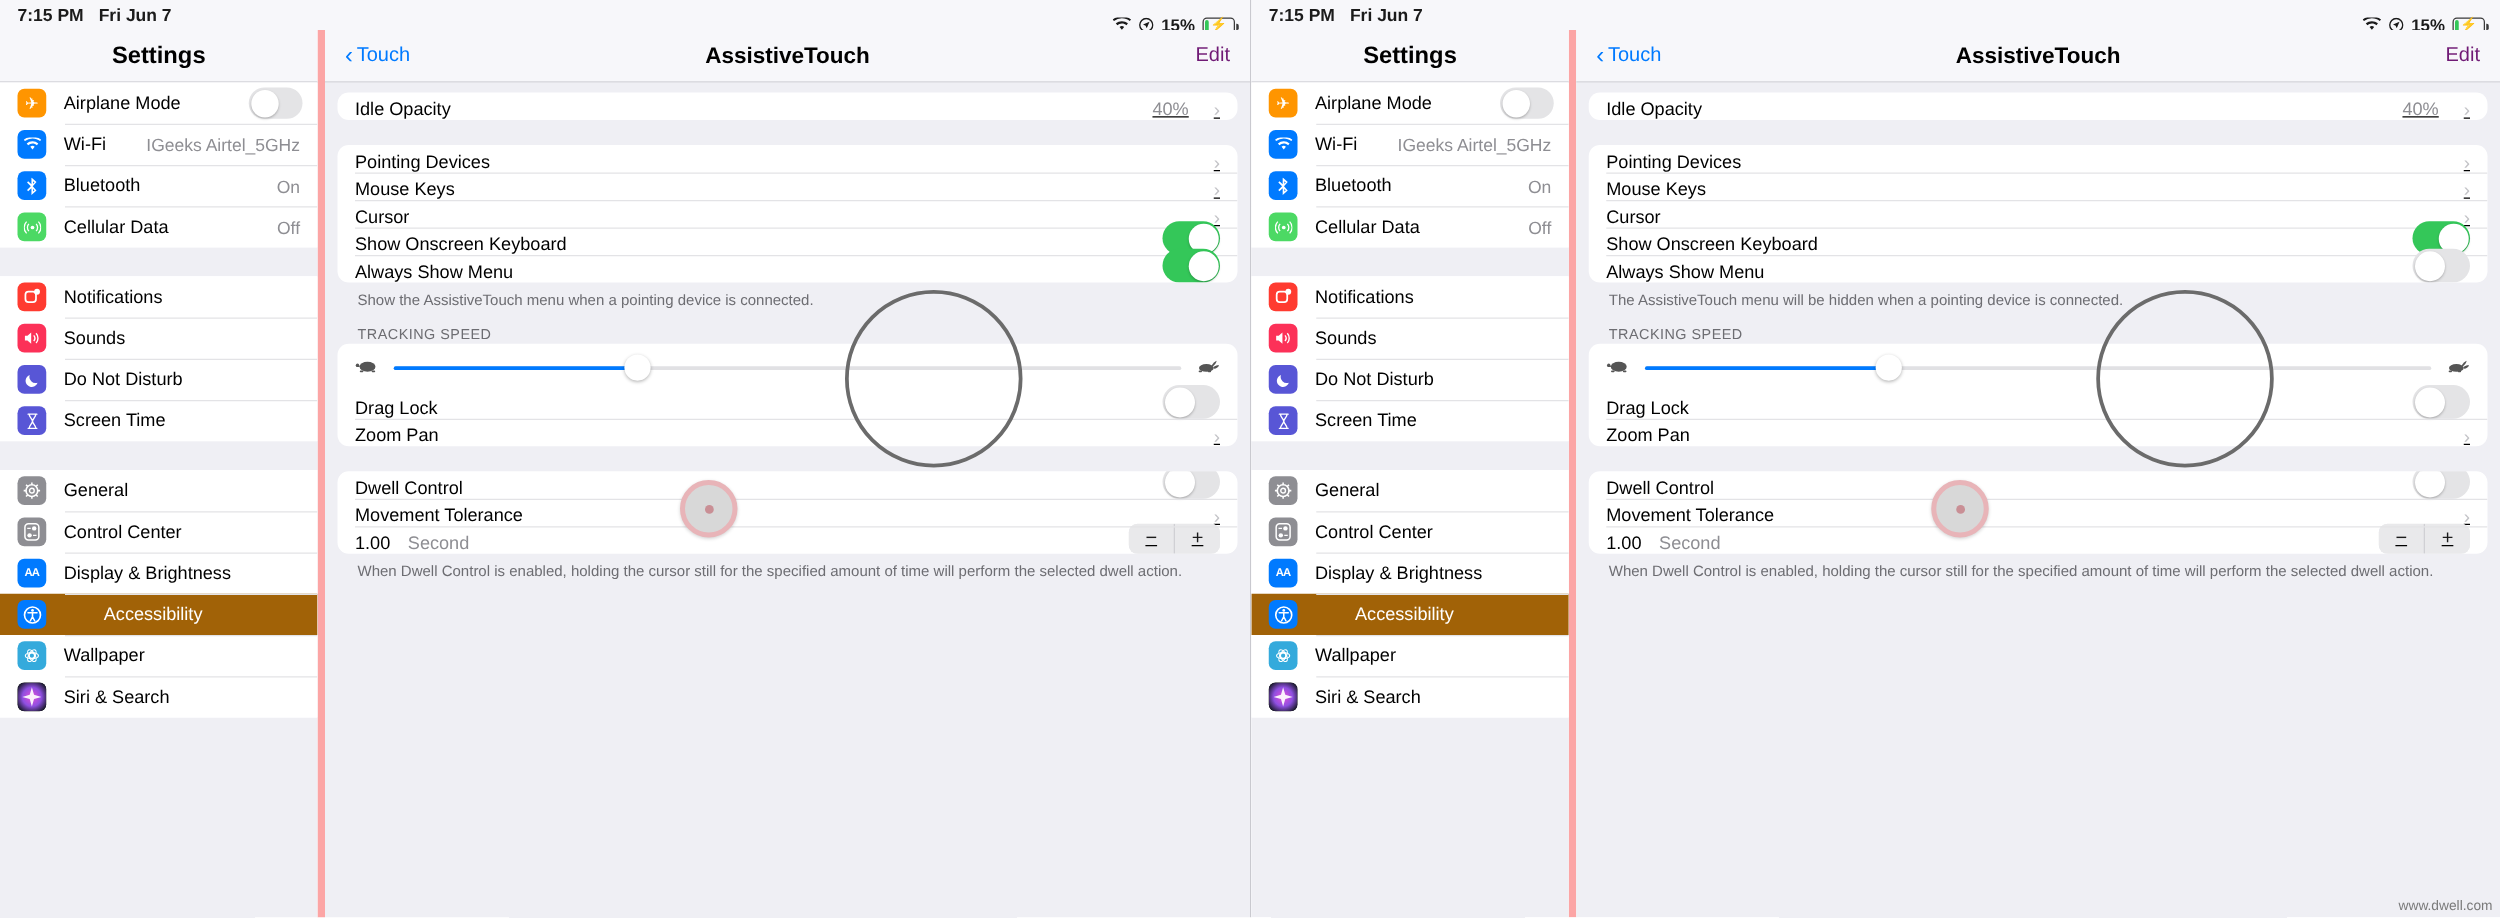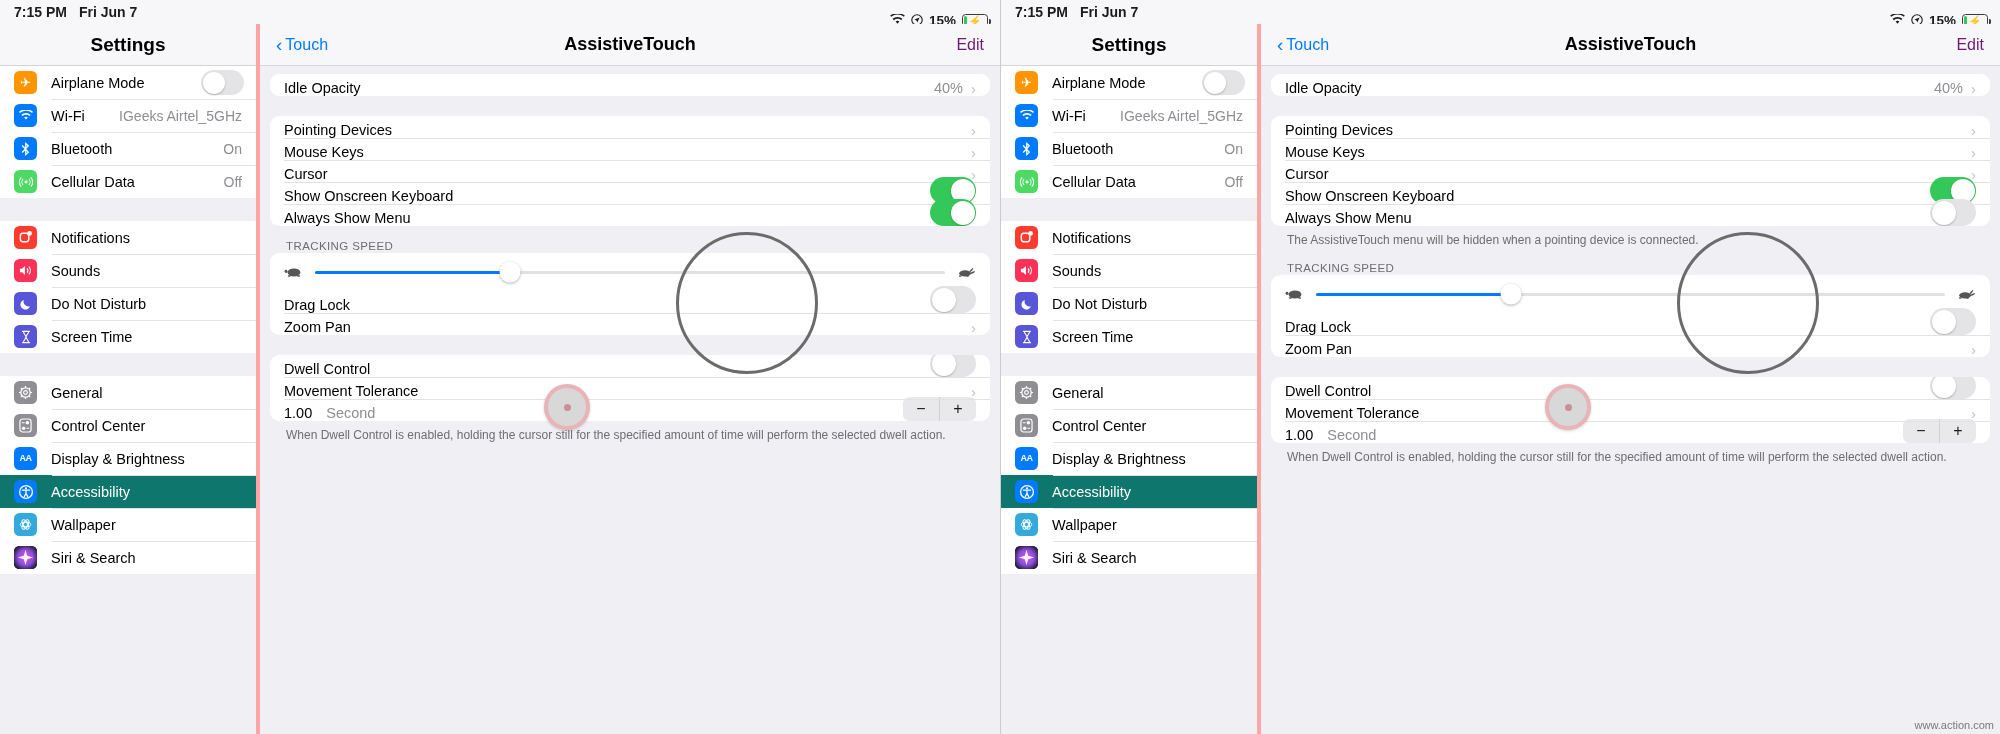--- a/index.html
+++ b/index.html
@@ -38,38 +38,38 @@
   }
   .battery-fill { height: 100%; background: #34c759; border-radius: 1.5px; }
   .bolt { position: absolute; left: 50%; top: 50%; transform: translate(-50%,-50%);
           font-size: 11px; color: #1b1b1b; line-height: 1; }
 
   
   .split { flex: 1; display: flex; min-height: 0; }
 
   
   .sidebar { width: 260px; flex: 0 0 260px; background: #ffffff;
-             border-right: 4px solid #fca5a5; display: flex; flex-direction: column; }
+             border-right: 6px solid #fca5a5; display: flex; flex-direction: column; }
   .sidebar-header {
     height: 42px; flex: 0 0 42px; display: flex; align-items: center;
     justify-content: center; font-size: 19px; font-weight: bold; color: #000;
     background: #f7f7fa; border-bottom: 1px solid #d4d4d9;
   }
   .sb-scroll { flex: 1; overflow: hidden; background: #efeff4; }
   .grp-gap { height: 23px; background: #efeff4; }
   .grp { background: #fff; }
   .srow {
     height: 33px; display: flex; align-items: center; padding-left: 14px;
     position: relative; background: #fff;
   }
   .srow + .srow:before {
     content: ""; position: absolute; left: 52px; right: 0; top: 0;
     height: 1px; background: #e3e3e6;
   }
-  .srow.selected { background: #0f766e; }
+  .srow.selected { background: #a16207; gap: 32px; }
   .srow.selected .srow-label { color: #fff; }
   .app-icon {
     width: 23px; height: 23px; border-radius: 5.5px; flex: 0 0 23px;
     display: flex; align-items: center; justify-content: center;
     color: #fff; font-size: 13px; line-height: 1; margin-right: 14px;
     overflow: hidden;
   }
   .srow-label { font-size: 14.5px; color: #000; }
   .srow-value { margin-left: auto; padding-right: 14px; font-size: 14px; color: #8e8e93; }
 
@@ -92,21 +92,21 @@
   .card { background: #fff; border-radius: 9px; margin-top: 10px; overflow: hidden; }
   .drow {
     height: 22px; display: flex; align-items: flex-end; padding: 0 14px;
     position: relative;
   }
   .drow + .drow:before {
     content: ""; position: absolute; left: 14px; right: 0; top: 0;
     height: 1px; background: #e3e3e6;
   }
   .drow-label { font-size: 14.5px; color: #000; }
-  .drow-right { margin-left: auto; display: flex; align-items: center; gap: 8px; }
+  .drow-right { margin-left: auto; display: flex; align-items: center; gap: 20px; text-decoration: underline; }
   .drow-value { font-size: 14.5px; color: #8e8e93; }
   .chev { color: #c3c3c7; font-size: 15px; line-height: 1; }
   .section-note {
     font-size: 12px; color: #6d6d72; padding: 6px 16px 0 16px; line-height: 1.35;
   }
   .section-header {
     font-size: 11.5px; color: #6d6d72; letter-spacing: 0.4px;
     padding: 14px 16px 1px 16px; text-transform: uppercase;
   }
 
@@ -401,20 +401,21 @@
             </div>
             <div class="drow">
               <span class="drow-label">Always Show Menu</span>
               <span class="drow-right">
                 <span class="toggle on">
                     <span class="knob"></span>
                   </span>
               </span>
             </div>
           </div>
+          <div class="section-note">Show the AssistiveTouch menu when a pointing device is connected.</div>
 
           <div class="section-header">TRACKING SPEED</div>
           <div class="card" style="margin-top:0;">
             <div class="slider-row">
               <span class="tortoise">
                 <svg width="20" height="13" viewBox="0 0 22 14">
                     <ellipse cx="11" cy="8" rx="7" ry="4.4" fill="#555"></ellipse>
                     <path d="M4.2 7.4c-1.3-.7-2.6-.5-3.3.3.8.7 2.1.8 3.3.2z" fill="#555"></path>
                     <circle cx="2.2" cy="6.6" r="1.5" fill="#555"></circle>
                     <path d="M5 12h1.6M15.4 12H17" stroke="#555" stroke-width="1.6" stroke-linecap="round"></path>
@@ -795,15 +796,15 @@
             </div>
           </div>
           <div class="section-note">When Dwell Control is enabled, holding the cursor still for the specified amount of time will perform the selected dwell action.</div>
         </div>
 
         <div class="at-pointer" style="left:284px; top:360px;"></div>
         <div class="annot-circle" style="left:416px; top:208px; width:142px; height:142px;"></div>
       </div>
     </div>
 
-    <div class="watermark">www.action.com</div>
+    <div class="watermark">www.dwell.com</div>
   </div>
 </div>
 
 </body></html>

